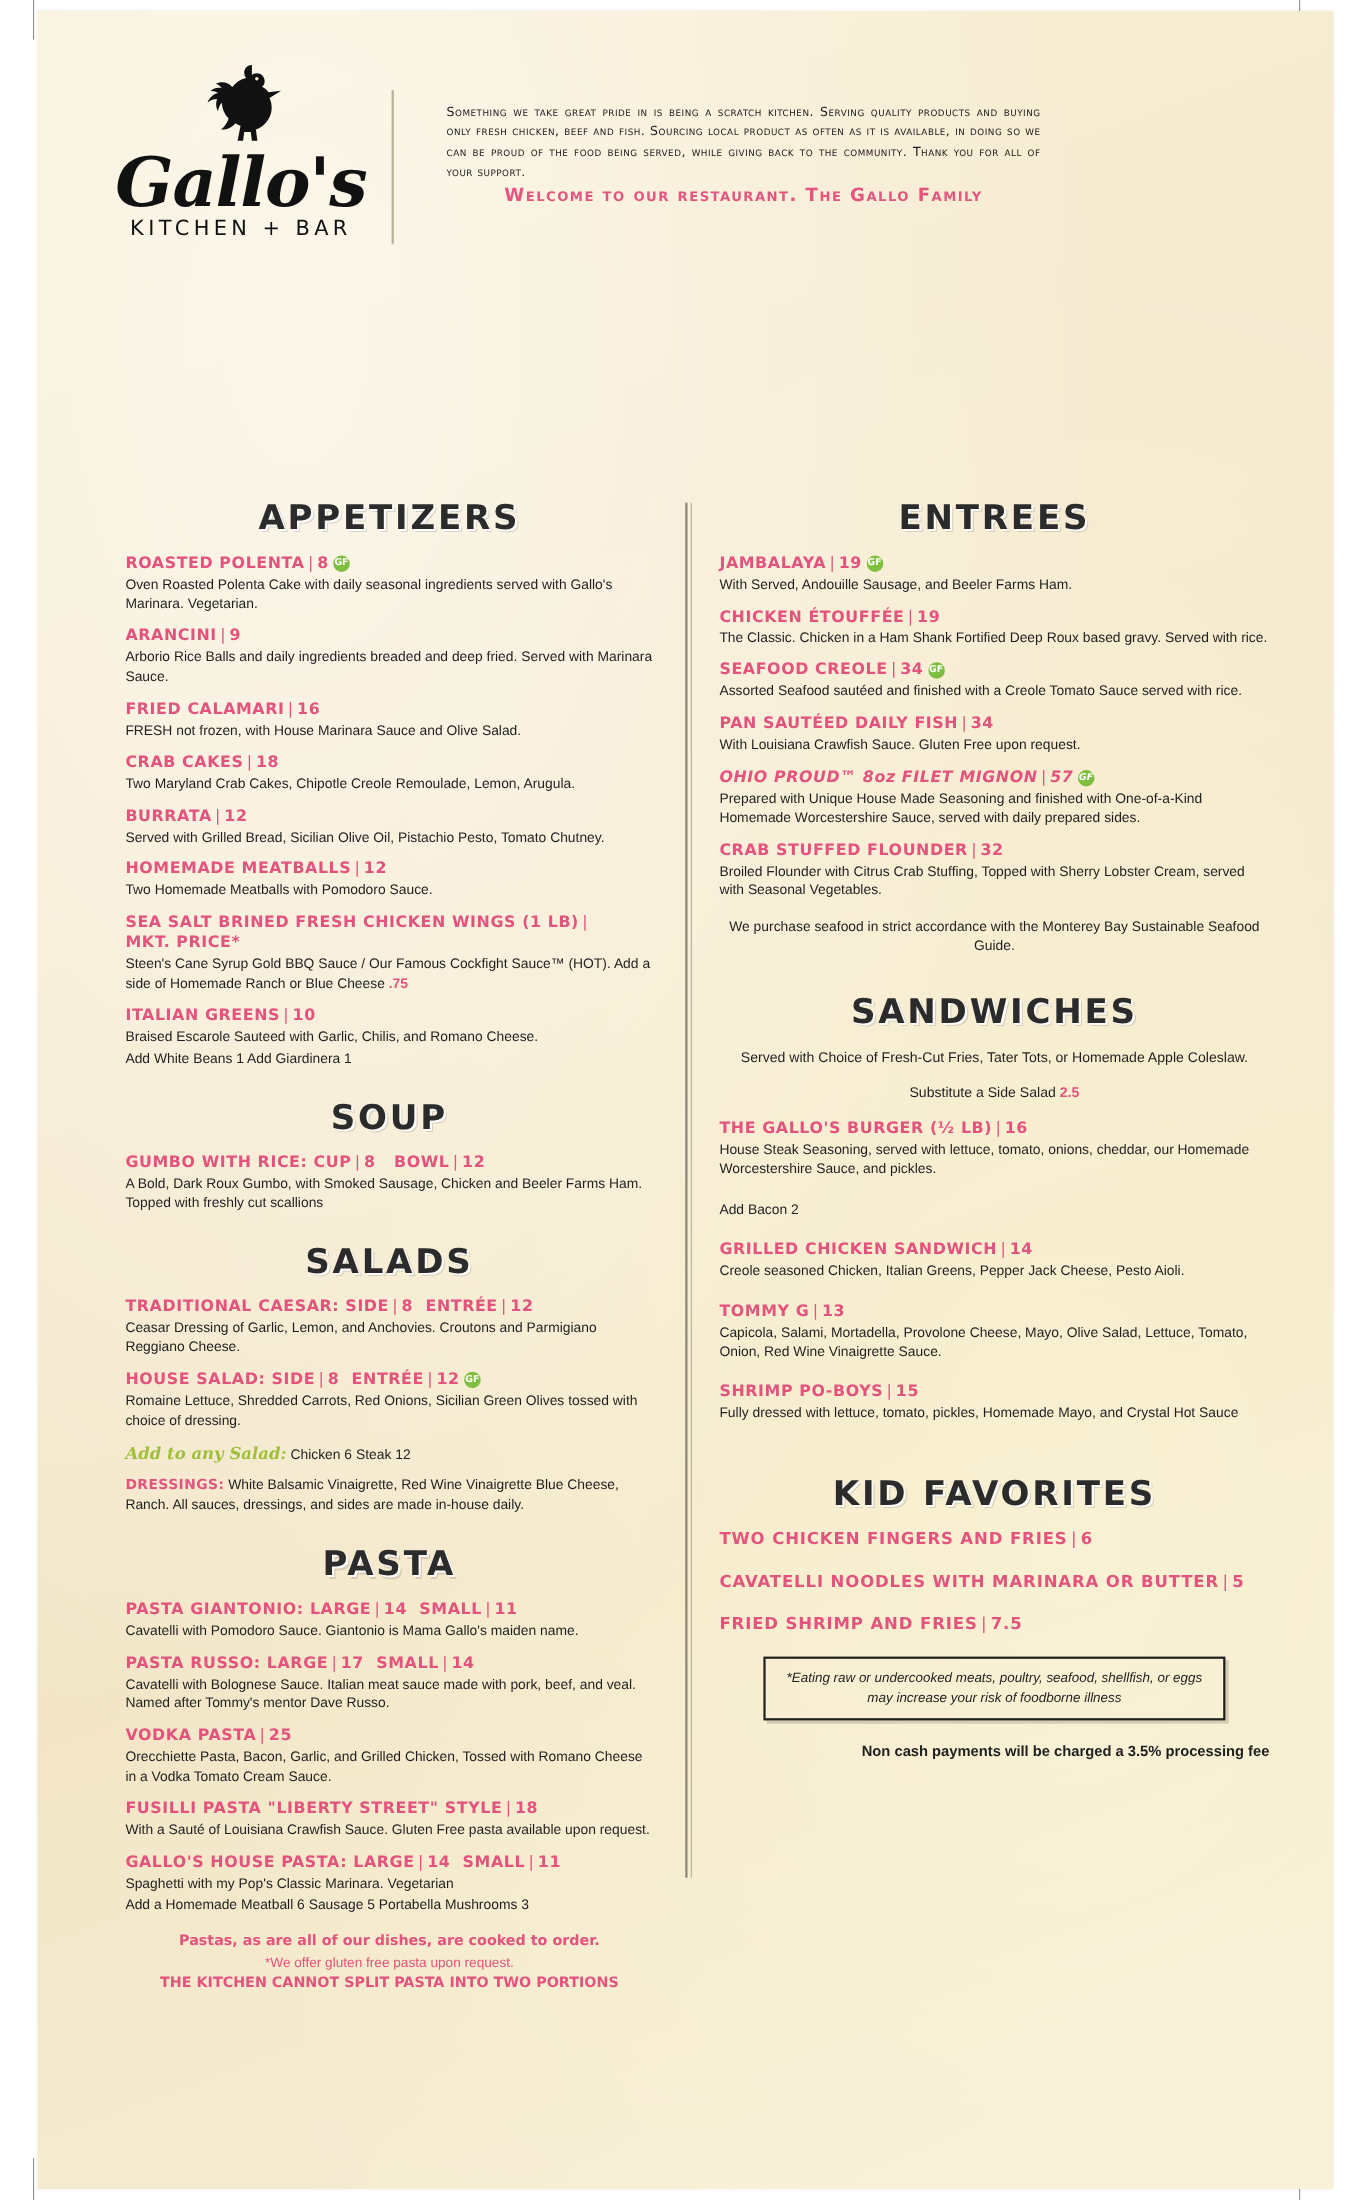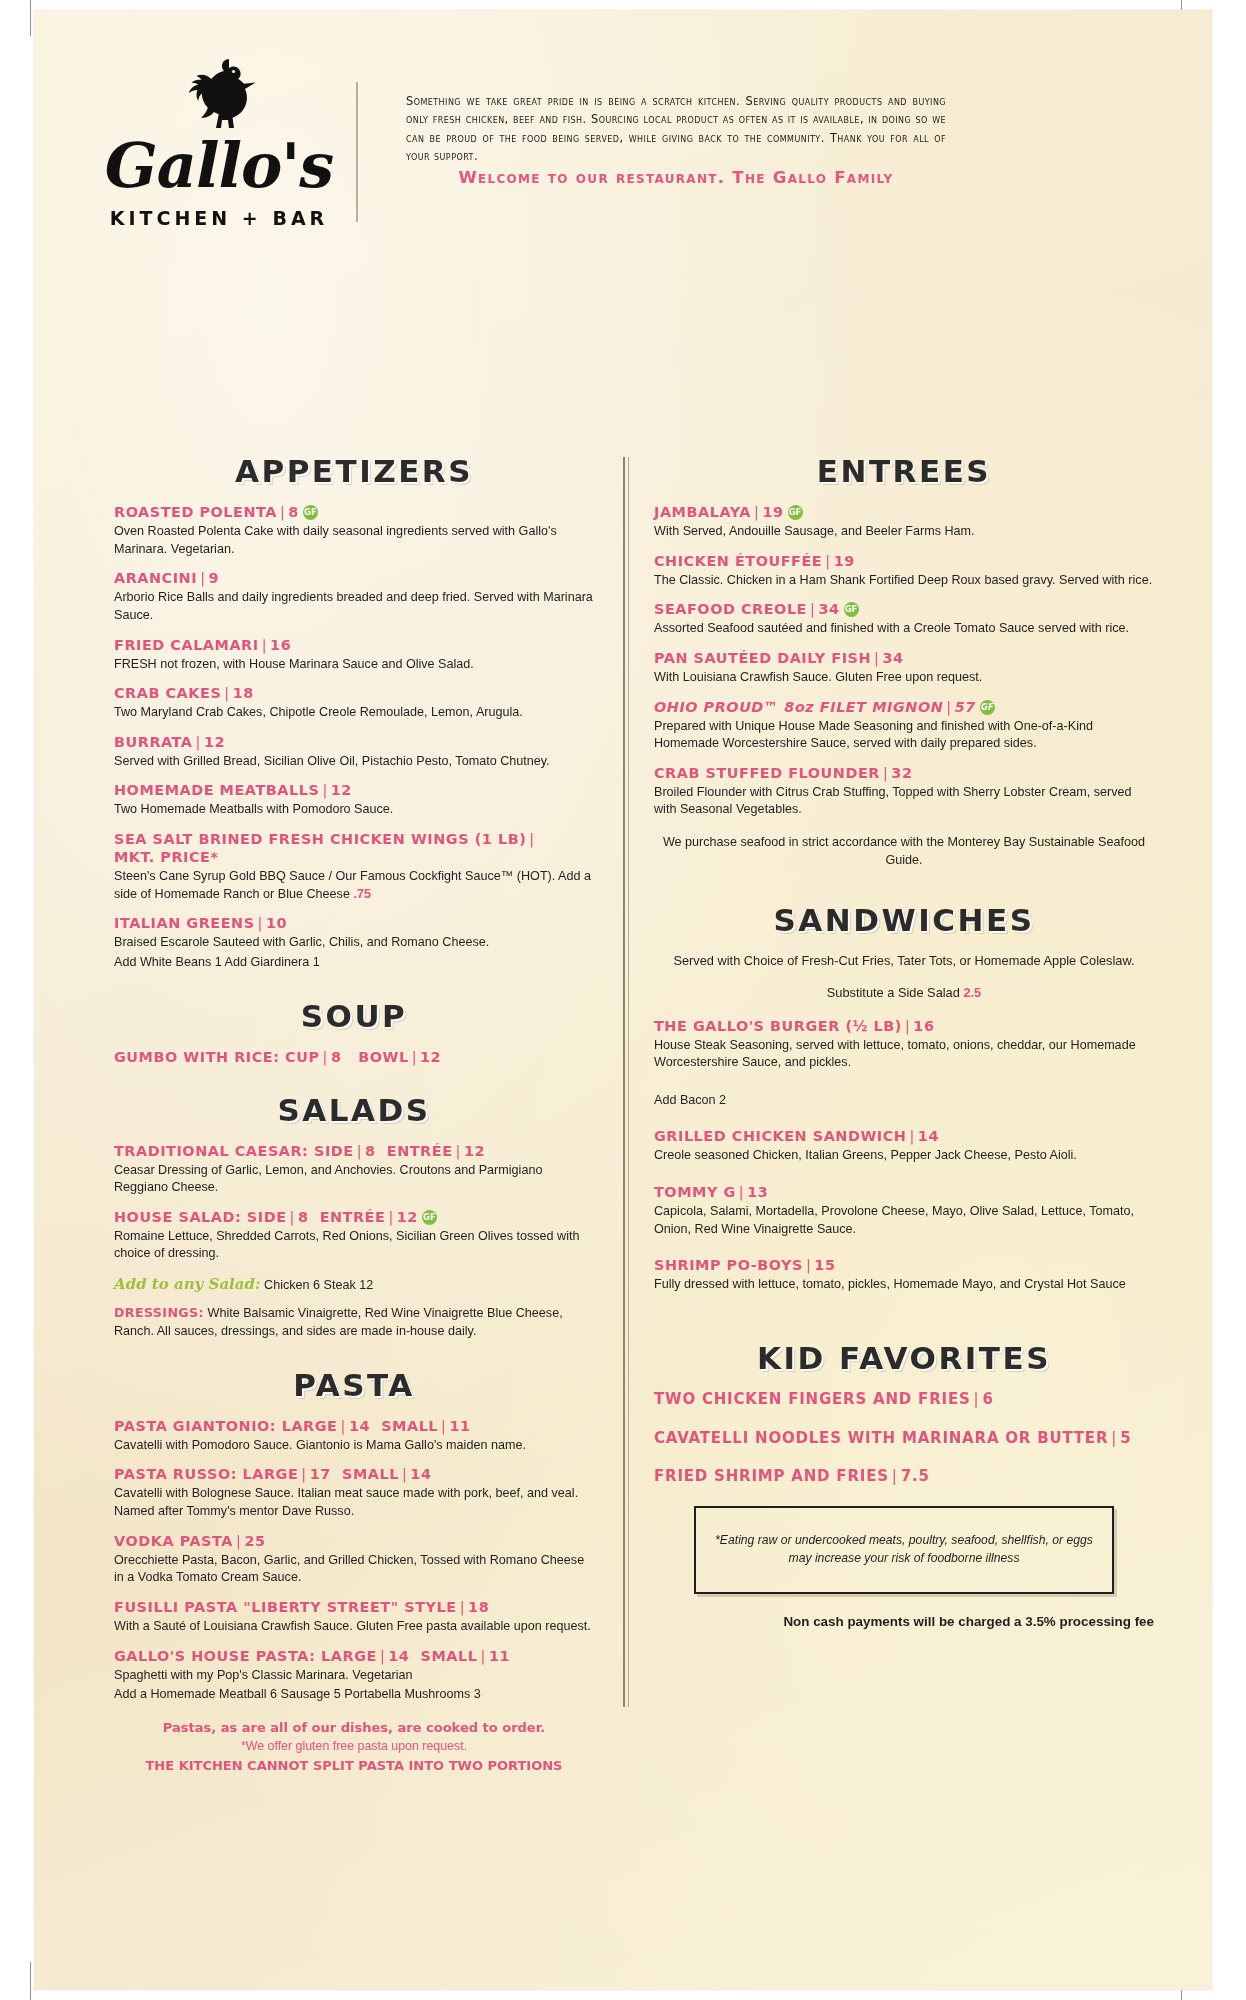--- a/index.html
+++ b/index.html
@@ -27,21 +27,21 @@
   
   .header{position:relative;height:215px;}
   .logo{position:absolute;left:55px;top:45px;width:260px;text-align:center;color:#111;}
   .rooster{font-size:0;line-height:0;margin-bottom:2px;}
   .gallos{
     font-family:"DejaVu Serif", serif;
     font-style:italic;font-weight:700;font-size:62px;letter-spacing:-1px;color:#111;
     line-height:1;
   }
   .kb{
-    margin-top:10px;font-size:19px;letter-spacing:4px;font-weight:700;color:#111;
+    font-size:19px;letter-spacing:4px;font-weight:400;color:#111;
     font-family:"DejaVu Sans", sans-serif;
   }
   .vrule{position:absolute;left:322px;top:72px;width:2px;height:140px;background:#b9b098;}
   .blurb{
     position:absolute;left:372px;top:82px;width:540px;
     font-family:"DejaVu Sans", sans-serif;
     font-size:11.4px;line-height:1.62;letter-spacing:.45px;color:#1b1b1b;
     text-align:justify;
     font-variant:small-caps;
   }
@@ -101,21 +101,21 @@
     font-family:"DejaVu Sans", sans-serif;
   }
   .footpink .small{font-weight:400;font-size:12.4px;font-family:"Liberation Sans",sans-serif;}
   .sub{
     text-align:center;font-size:12.8px;color:#1f1f1f;margin:6px 0 14px;line-height:1.45;
   }
   .sub .pink{color:#e2537d;font-weight:700;}
   .kid .iname{font-size:15px;letter-spacing:.8px;}
   .kid .item{margin-bottom:20px;}
   .disclaimer{
-    margin:18px 40px 0 40px;border:2px solid #1f1f1f;padding:24px 10px;
+    margin:18px 40px 0 40px;border:2px solid #1f1f1f;padding:9px 10px;
     text-align:center;font-style:italic;font-size:12.2px;line-height:1.45;color:#1f1f1f;
     box-shadow:3px 3px 0 rgba(0,0,0,.15);
   }
   .noncash{
     text-align:right;font-weight:700;font-size:13.4px;margin-top:18px;line-height:1.5;color:#1f1f1f;
   }
   .seafoodnote{text-align:center;font-size:12.6px;line-height:1.45;margin:14px 0 0;color:#1f1f1f;}
   .ohio{font-style:italic;}
 </style>
 </head>
@@ -191,20 +191,21 @@
 
       <div class="item">
         <div class="iname"><span>ITALIAN GREENS</span><span class="sep">|</span><span class="price">10</span></div>
         <div class="desc">Braised Escarole Sauteed with Garlic, Chilis, and Romano Cheese.</div>
         <div class="desc"><span>Add White Beans 1  Add Giardinera 1</span></div>
       </div>
 
       <h2 class="section mt">SOUP</h2>
       <div class="item">
         <div class="iname"><span>GUMBO WITH RICE: CUP</span><span class="sep">|</span><span class="price">8</span>&nbsp;&nbsp;&nbsp;<span>BOWL</span><span class="sep">|</span><span class="price">12</span></div>
+        <div class="desc">A Bold, Dark Roux Gumbo, with Smoked Sausage, Chicken and Beeler Farms Ham. Topped with freshly cut scallions</div>
       </div>
 
       <h2 class="section mt">SALADS</h2>
       <div class="item">
         <div class="iname"><span>TRADITIONAL CAESAR:  SIDE</span><span class="sep">|</span><span class="price">8</span>&nbsp;&nbsp;<span>ENTRÉE</span><span class="sep">|</span><span class="price">12</span></div>
         <div class="desc">Ceasar Dressing of Garlic, Lemon, and Anchovies. Croutons and Parmigiano Reggiano Cheese.</div>
       </div>
       <div class="item">
         <div class="iname"><span>HOUSE SALAD:  SIDE</span><span class="sep">|</span><span class="price">8</span>&nbsp;&nbsp;<span>ENTRÉE</span><span class="sep">|</span><span class="price">12</span><span class="gf">GF</span></div>
         <div class="desc">Romaine Lettuce, Shredded Carrots, Red Onions, Sicilian Green Olives tossed with choice of dressing.</div>

